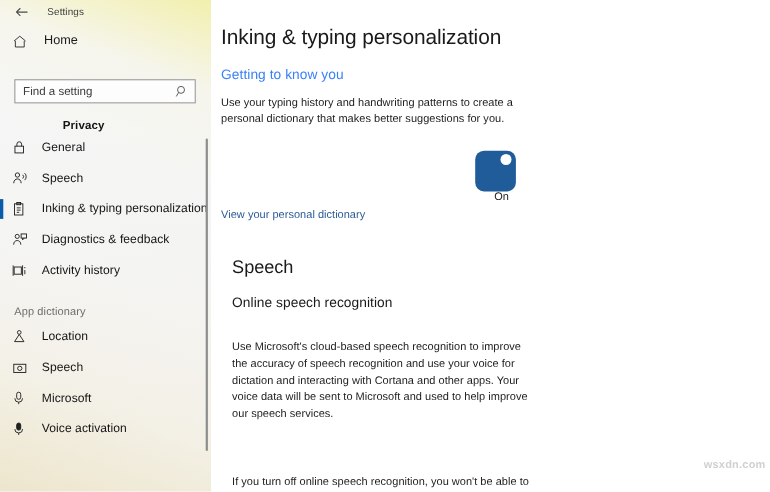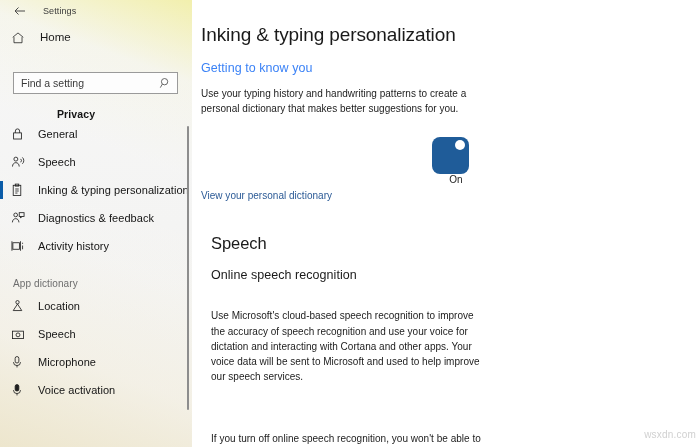--- a/index.html
+++ b/index.html
@@ -238,24 +238,25 @@
     font-size: 12.5px;
     color: #1a1a1a;
     margin-bottom: 12px;
     letter-spacing: 0.05px;
   }
   .speech-body { max-width: 278px; margin-top: 26px; }
 
   .watermark {
     position: absolute;
     right: 4px;
-    bottom: 7px;
+    bottom: 19px;
     font-size: 10px;
     color: #d0d0d0;
     letter-spacing: 0.2px;
+    font-weight: bold;
   }
 </style>
 </head>
 <body>
 
 <div id="app">
 
   <div class="sidebar">
 
     <div class="titlebar">
@@ -369,21 +370,21 @@
     </div>
 
     <div class="nav-item">
       <span class="nav-icon">
         <svg width="12" height="14" viewBox="0 0 13 15" fill="none" stroke="currentColor" stroke-width="0.9">
           <rect x="4.5" y="1.6" width="4" height="7" rx="2"></rect>
           <path d="M2.7 7.6 a3.8 3.8 0 0 0 7.6 0"></path>
           <path d="M6.5 11.4 V13.4"></path>
         </svg>
       </span>
-      <span class="nav-label">Microphone</span>
+      <span class="nav-label">Microsoft</span>
     </div>
 
     <div class="nav-item">
       <span class="nav-icon">
         <svg width="12" height="14" viewBox="0 0 13 15" fill="none" stroke="currentColor" stroke-width="0.9">
           <rect x="4.5" y="1.6" width="4" height="7" rx="2" fill="currentColor"></rect>
           <path d="M2.7 7.6 a3.8 3.8 0 0 0 7.6 0"></path>
           <path d="M6.5 11.4 V13.4"></path>
         </svg>
       </span>

